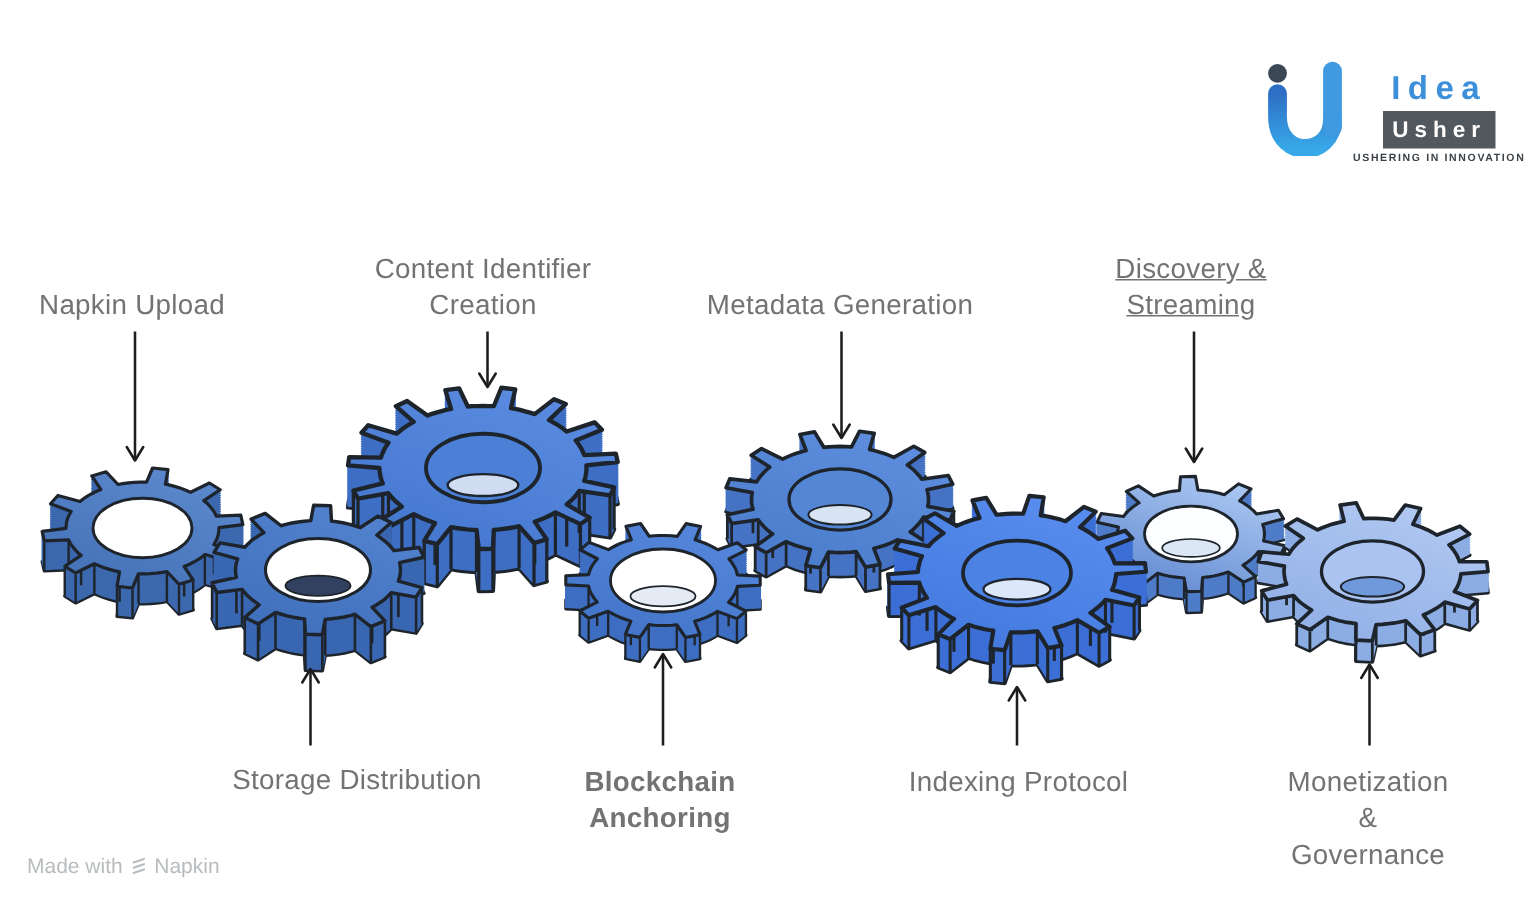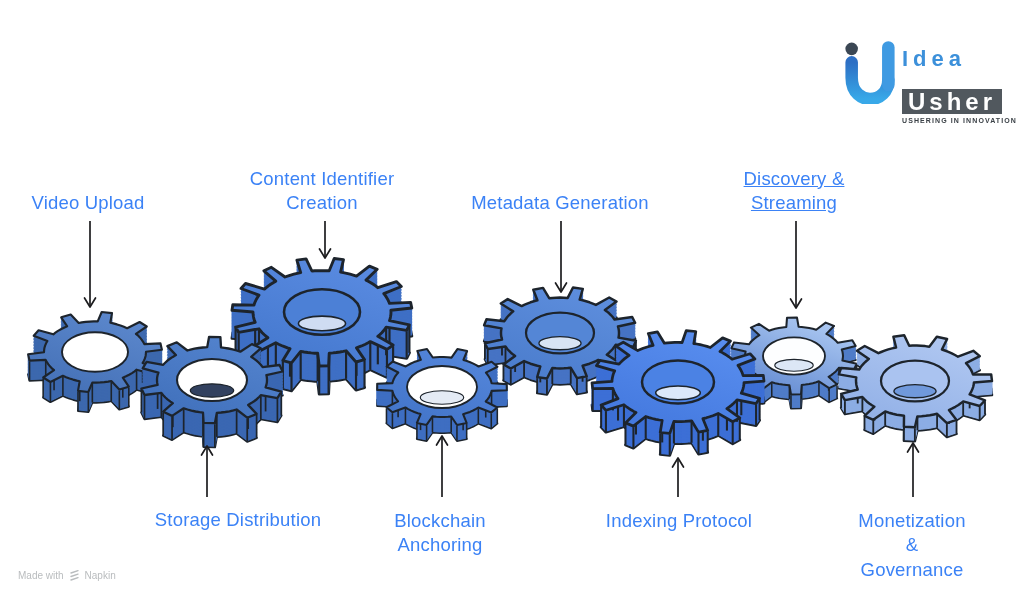--- a/index.html
+++ b/index.html
@@ -1,32 +1,32 @@
 <!DOCTYPE html>
 <html><head>
 <meta charset="utf-8">
 <style>
   html,body{margin:0;padding:0;background:#ffffff;}
   .stage{position:relative;width:1024px;height:603px;background:#ffffff;overflow:hidden;
          font-family:"Liberation Sans",sans-serif;}
   #scene{position:absolute;left:0;top:0;}
-  .step-label{position:absolute;transform:translateX(-50%);font-size:18.5px;color:#3b82f6;
+  .step-label{position:absolute;transform:translateX(-50%);font-size:18.5px;color:#737373;
               white-space:pre-line;text-align:center;line-height:1.32;letter-spacing:0.2px;}
   
   .logo{position:absolute;left:843px;top:40px;display:flex;align-items:flex-start;gap:5px;}
   .logo-mark{display:block;}
-  .logo-text{display:flex;flex-direction:column;align-items:flex-start;margin-top:8px;}
+  .logo-text{display:flex;flex-direction:column;align-items:center;margin-top:8px;}
   .logo-idea{color:#3c90da;font-weight:bold;font-size:22px;letter-spacing:5px;line-height:22px;}
-  .logo-usher{background:#51585e;color:#ffffff;font-weight:bold;font-size:24px;letter-spacing:4px;
-              line-height:25px;padding:0 6px;margin-top:19px;}
+  .logo-usher{background:#51585e;color:#ffffff;font-weight:bold;font-size:15px;letter-spacing:4px;
+              line-height:25px;padding:0 6px;margin-top:4px;}
   .logo-tagline{font-size:7px;font-weight:bold;color:#3a4046;letter-spacing:1.1px;margin-top:3px;
                 white-space:nowrap;}
   
   .footer{position:absolute;left:18px;top:569px;display:flex;align-items:center;gap:5px;
-          font-size:10px;color:#b9bcbe;text-align:right;}
+          font-size:14px;color:#b9bcbe;text-align:right;}
 </style>
 </head>
 <body>
 
 <div class="stage">
 
   <svg id="scene" width="1024" height="603" viewBox="0 0 1024 603">
     <defs id="defs">
         <linearGradient id="grad-content-identifier-creation" x1="0.8" y1="0" x2="0.2" y2="1">
           <stop offset="0" stop-color="#5b8ce2"></stop>
@@ -409,28 +409,28 @@
         <line x1="678" y1="497" x2="678" y2="458" stroke="#1d1d1f" stroke-width="1.7"></line>
         <path d="M672.5,467 L678,458 L683.5,467" fill="none" stroke="#1d1d1f" stroke-width="1.7" stroke-linecap="round" stroke-linejoin="round"></path>
       </g>
       <g>
         <line x1="913" y1="497" x2="913" y2="443" stroke="#1d1d1f" stroke-width="1.7"></line>
         <path d="M907.5,452 L913,443 L918.5,452" fill="none" stroke="#1d1d1f" stroke-width="1.7" stroke-linecap="round" stroke-linejoin="round"></path>
       </g>
     </svg>
 
   <div id="labels">
-      <div class="step-label" style="left: 88px; top: 191px;">Video Upload</div>
+      <div class="step-label" style="left: 88px; top: 191px;">Napkin Upload</div>
       <div class="step-label" style="left: 322px; top: 167px;">Content Identifier
 Creation</div>
       <div class="step-label" style="left: 560px; top: 191px; text-align: center;">Metadata Generation</div>
       <div class="step-label" style="left: 794px; top: 167px; text-decoration: underline;">Discovery &amp;
 Streaming</div>
       <div class="step-label" style="left: 206px; top: 508px; margin-left: 32px;">Storage Distribution</div>
-      <div class="step-label" style="left: 440px; top: 509px;">Blockchain
+      <div class="step-label" style="left: 440px; top: 509px; font-weight: bold;">Blockchain
 Anchoring</div>
       <div class="step-label" style="left: 679px; top: 509px;">Indexing Protocol</div>
       <div class="step-label" style="left: 912px; top: 509px;">Monetization &amp;
 Governance</div>
     </div>
 
   <div class="logo">
     <svg class="logo-mark" width="54" height="64" viewBox="0 0 56 64">
       <defs>
         <linearGradient id="lg-u" x1="0" y1="0" x2="0" y2="1">

